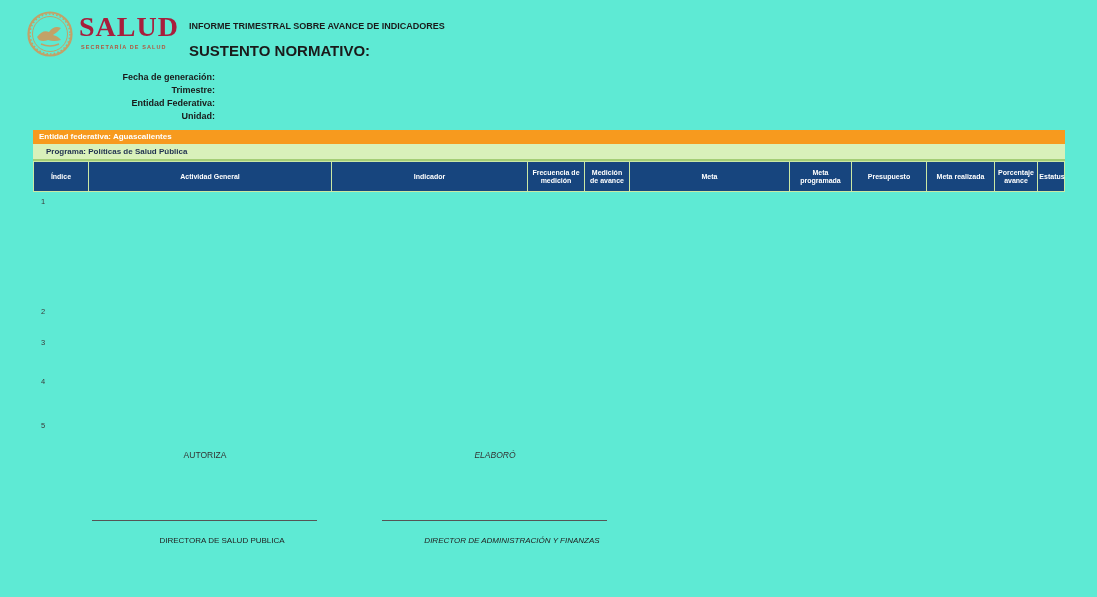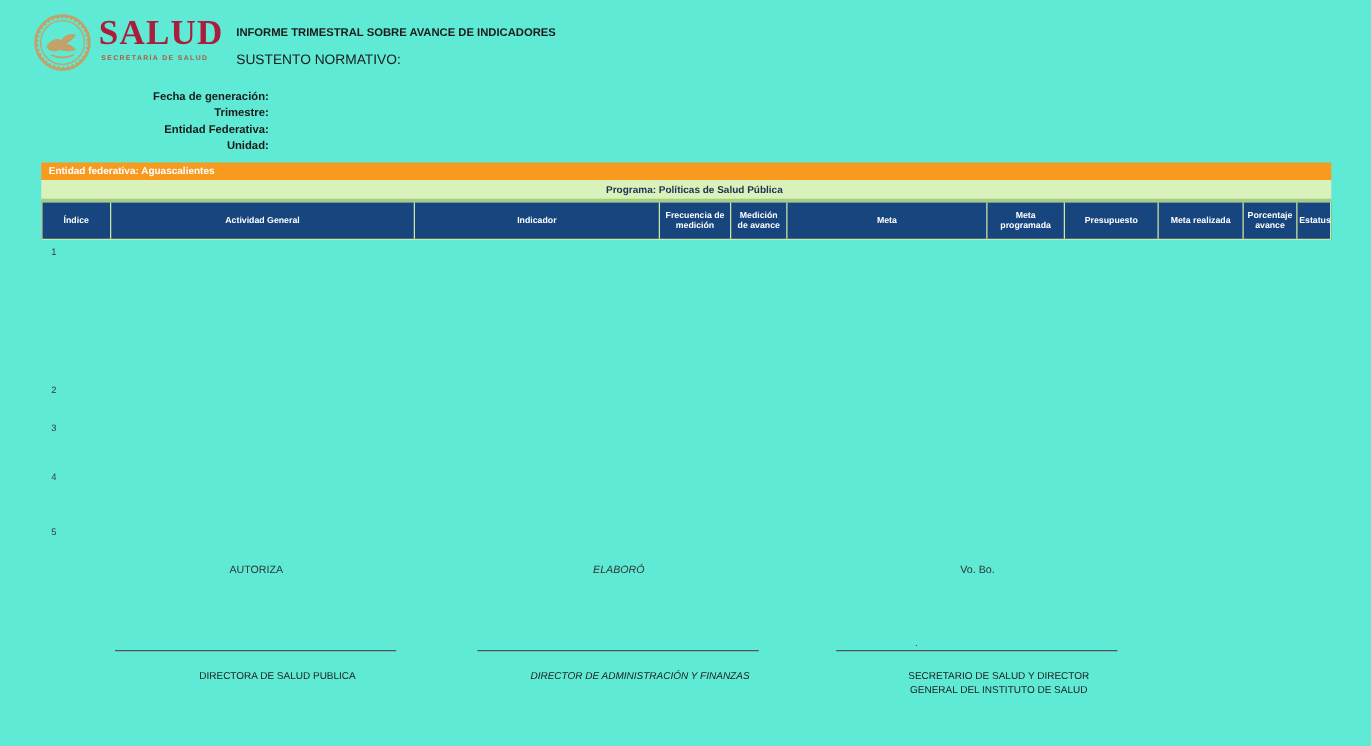--- a/index.html
+++ b/index.html
@@ -8,34 +8,34 @@
 
   
   .logo-seal{position:absolute;left:27px;top:11px;width:46px;height:46px;}
   .brand{position:absolute;left:79px;top:12px;font-family:"Liberation Serif", serif;
          font-weight:bold;font-size:28px;letter-spacing:1px;color:#A81E3C;line-height:30px;}
   .brand-sub{position:absolute;left:81px;top:44px;font-size:5.5px;font-weight:bold;
          letter-spacing:1.1px;color:#B3573F;}
 
   
   .report-title{position:absolute;left:189px;top:21px;font-size:9px;font-weight:bold;color:#1a1a1a;}
-  .report-sub{position:absolute;left:189px;top:42px;font-size:11px;font-weight:normal;color:#1a1a1a;}
+  .report-sub{position:absolute;left:189px;top:42px;font-size:15px;font-weight:bold;color:#1a1a1a;}
 
   
   .meta-block{position:absolute;left:40px;top:71px;width:175px;text-align:right;}
   .meta-block div{font-size:9px;font-weight:bold;color:#1a1a1a;line-height:13px;}
 
   
   .banner-entidad{position:absolute;left:33px;top:130px;width:1032px;height:14px;
       background:#F79A1E;color:#ffffff;font-size:8px;font-weight:bold;
       line-height:14px;padding-left:6px;box-sizing:border-box;}
   .banner-programa{position:absolute;left:33px;top:144px;width:1032px;height:17px;
       background:#D9F1BA;color:#1F3050;font-size:8px;font-weight:bold;
       line-height:15px;padding-left:13px;box-sizing:border-box;
-      border-bottom:2px solid #A5CE76;text-align:center;}
+      border-bottom:2px solid #A5CE76;}
 
   
   .tbl{position:absolute;left:33px;top:161px;width:1032px;}
   .thead{display:flex;height:31px;border:1px solid #CBE8A4;box-sizing:border-box;background:#17457E;}
   .th{flex:0 0 auto;box-sizing:border-box;border-right:1px solid #CBE8A4;
       color:#ffffff;font-size:7px;font-weight:bold;line-height:8px;text-align:center;
       display:flex;align-items:center;justify-content:center;padding:1px 2px;}
   .th:last-child{border-right:none;}
   .c0{width:55px}.c1{width:243px}.c2{width:196px}.c3{width:57px}.c4{width:45px}
   .c5{width:160px}.c6{width:62px}.c7{width:75px}.c8{width:68px}.c9{width:43px}.c10{width:28px}
@@ -123,20 +123,14 @@
     <div class="line"></div>
     <div class="title"><span class="inner">DIRECTORA DE SALUD PUBLICA</span></div>
   </div>
 
   <div class="sig sig-2">
     <div class="head">ELABORÓ</div>
     <div class="line"></div>
     <div class="title"><span class="inner">DIRECTOR DE ADMINISTRACIÓN Y FINANZAS</span></div>
   </div>
 
-  <div class="sig sig-3">
-    <div class="head">Vo. Bo.</div>
-    <span class="stray-dot">.</span>
-    <div class="line"></div>
-    <div class="title"><span class="inner">SECRETARIO DE SALUD Y DIRECTOR GENERAL DEL INSTITUTO DE SALUD</span></div>
-  </div>
 
 </div>
 
 </body></html>

